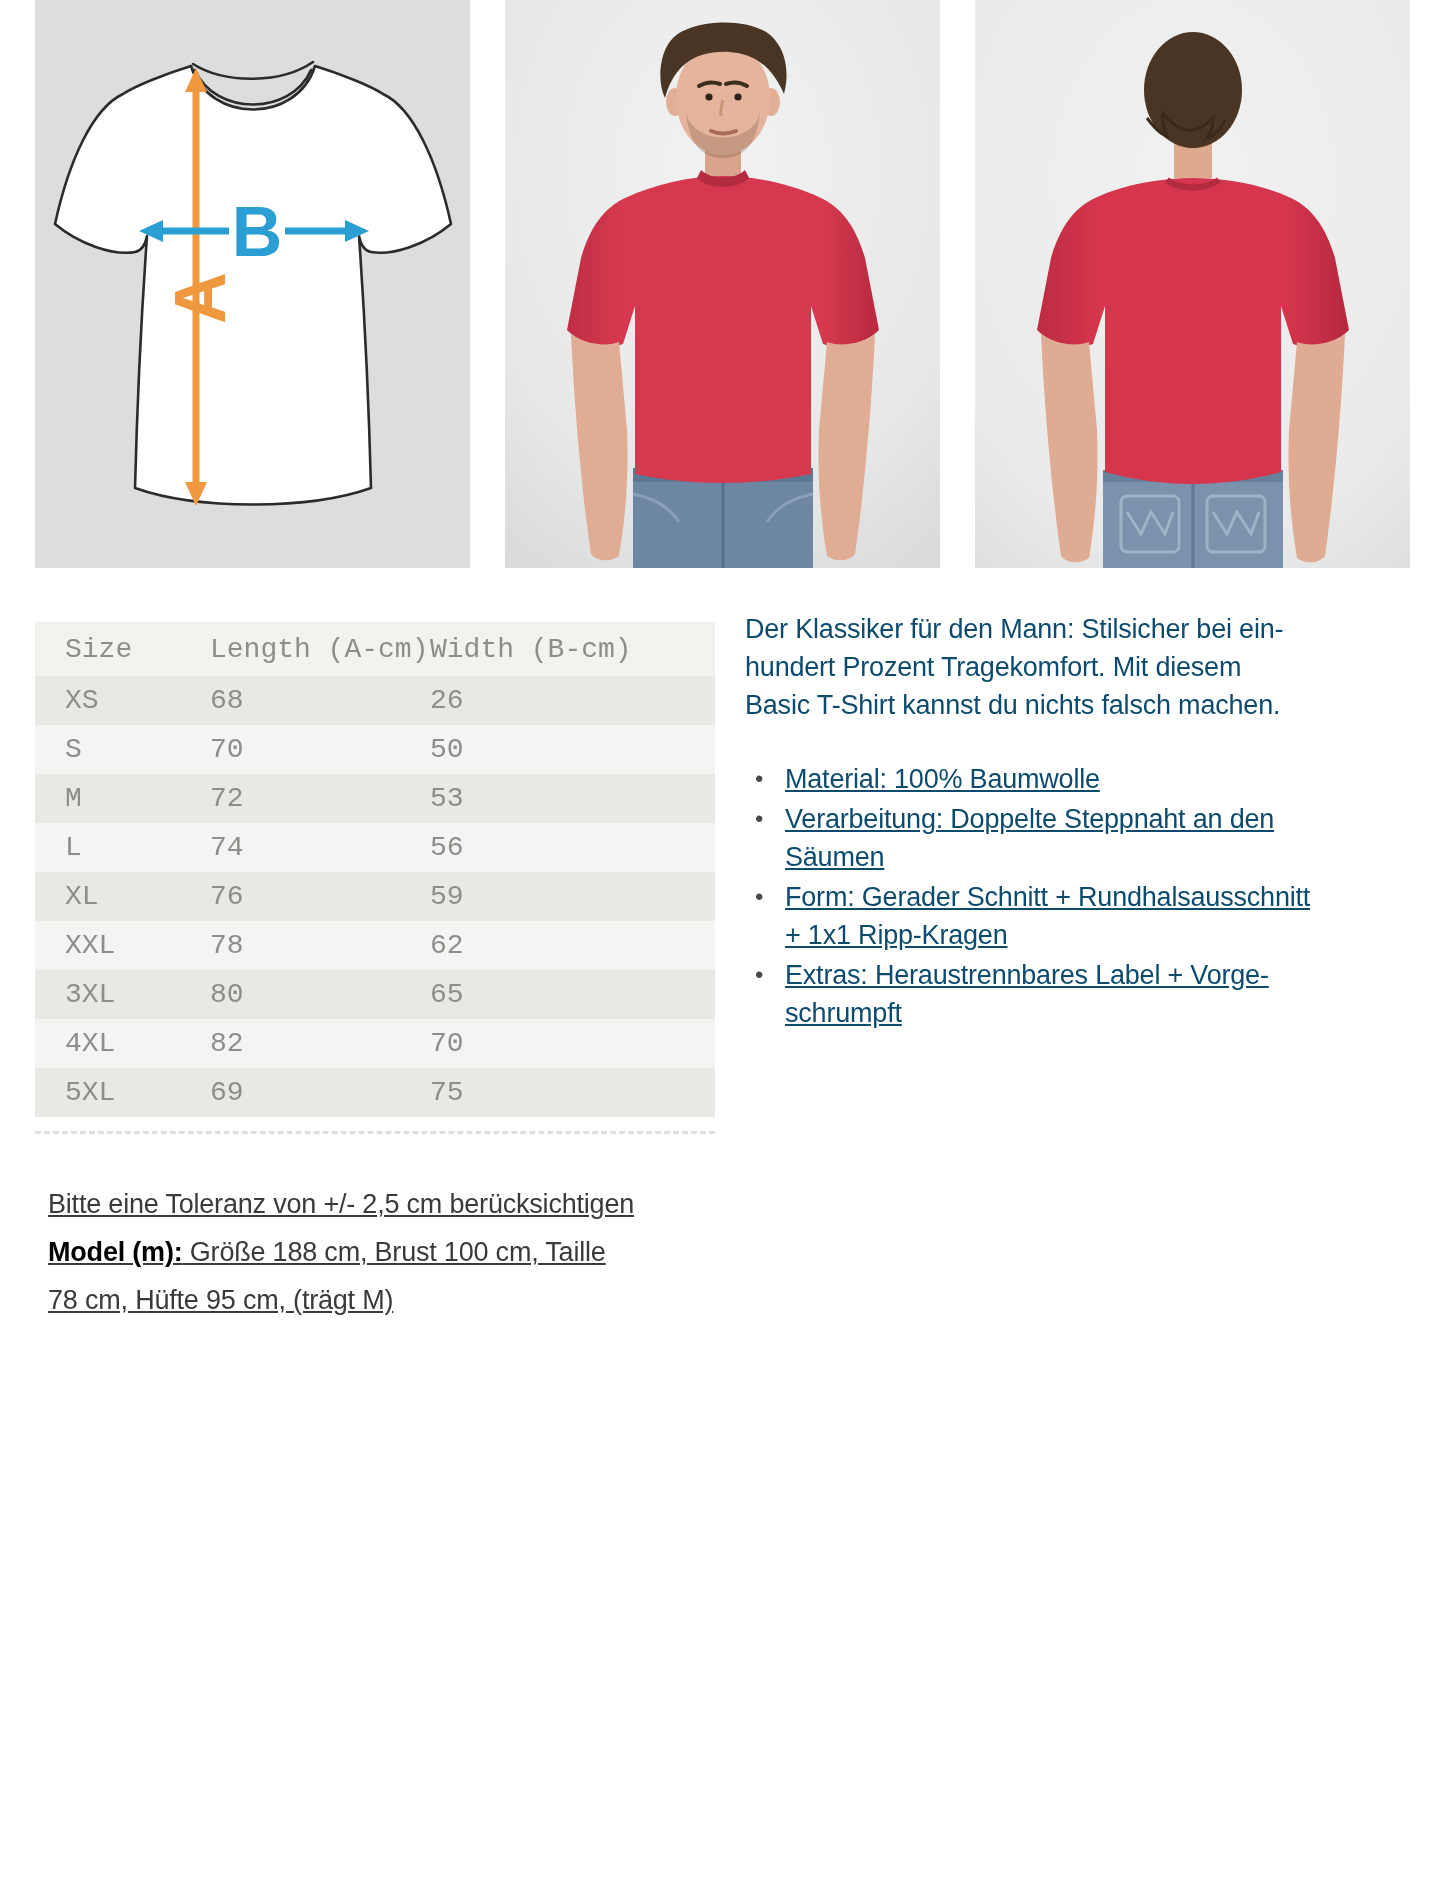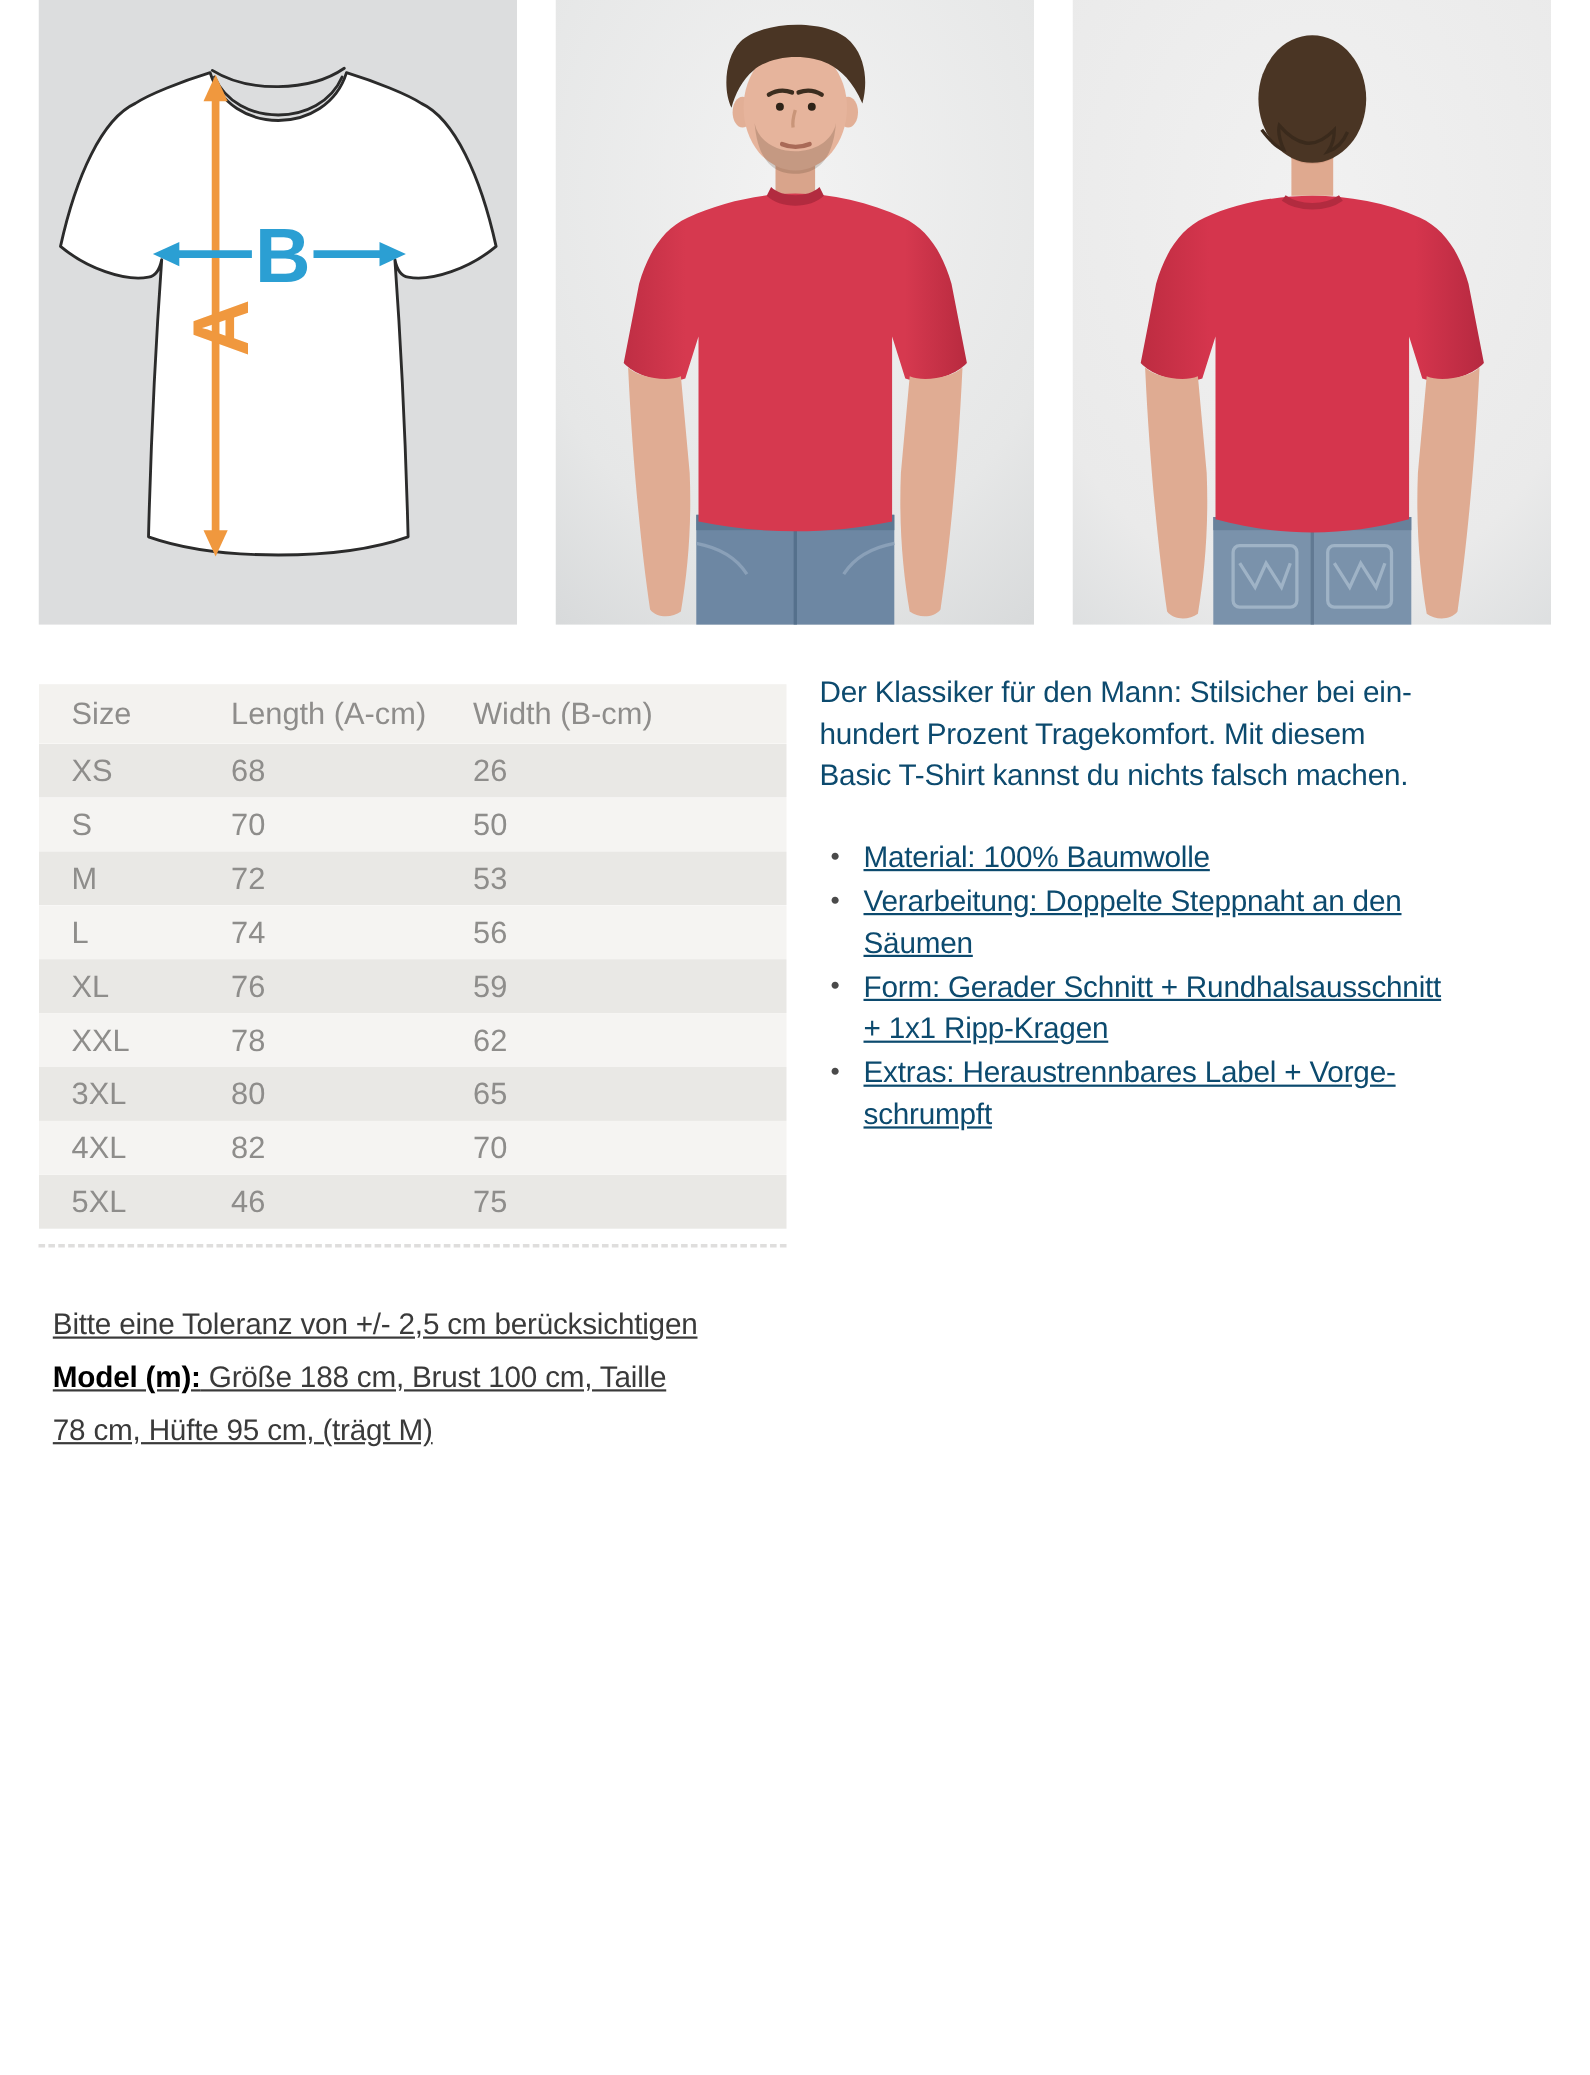--- a/index.html
+++ b/index.html
@@ -16,21 +16,21 @@
   .panel svg{display:block;width:435px;height:568px;}
 
   
   .size-table{
     position:absolute;left:35px;top:622px;width:680px;
     border-collapse:collapse;table-layout:fixed;
     font-size:28px;color:#8e8d8b;
   }
   .size-table th,.size-table td{
     font-weight:normal;text-align:left;padding:0;vertical-align:middle;
-    white-space:nowrap;overflow:hidden;
+    white-space:nowrap;overflow:hidden;font-family:Liberation Mono, monospace;
   }
   .size-table thead tr{height:54px;background:#f3f2ef;}
   .size-table tbody tr{height:49px;}
   .size-table tbody tr:nth-child(odd){background:#e9e8e5;}
   .size-table tbody tr:nth-child(even){background:#f5f4f2;}
   .size-table th:first-child,.size-table td:first-child{padding-left:30px;}
   .table-artifact{
     position:absolute;left:35px;top:1131px;width:680px;height:0;
     border-top:3px dashed #b9b8b6;opacity:.45;
   }
@@ -258,21 +258,21 @@
         <td>80</td>
         <td>65</td>
       </tr>
       <tr>
         <td>4XL</td>
         <td>82</td>
         <td>70</td>
       </tr>
       <tr>
         <td>5XL</td>
-        <td>46</td>
+        <td>69</td>
         <td>75</td>
       </tr>
     </tbody>
 </table>
 <div class="table-artifact"></div>
 
 <div class="description">
   <p>Der Klassiker für den Mann: Stilsicher bei ein-<br>hundert Prozent Tragekomfort. Mit diesem<br>Basic T-Shirt kannst du nichts falsch machen.</p>
   <ul>
       <li>Material: 100% Baumwolle</li>

